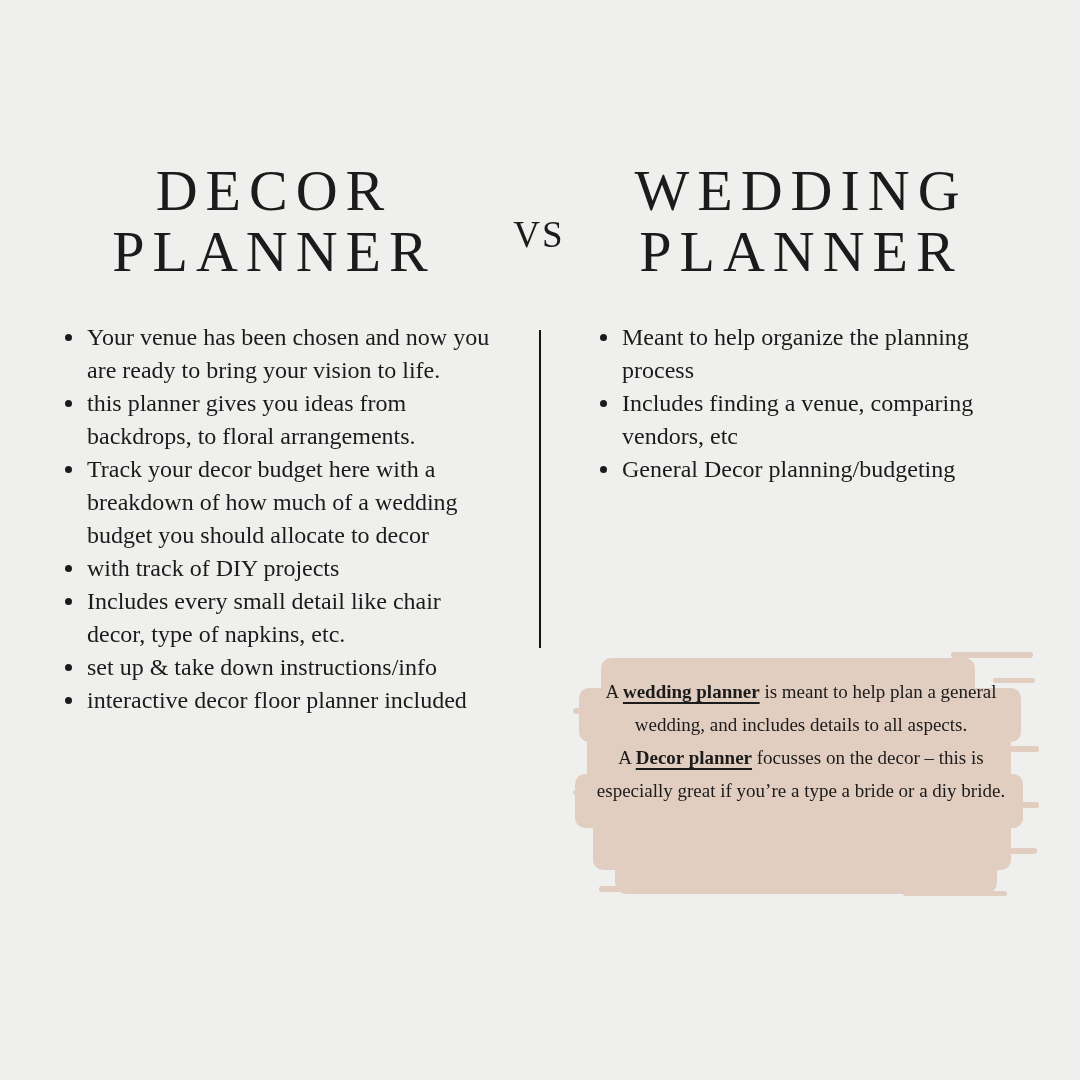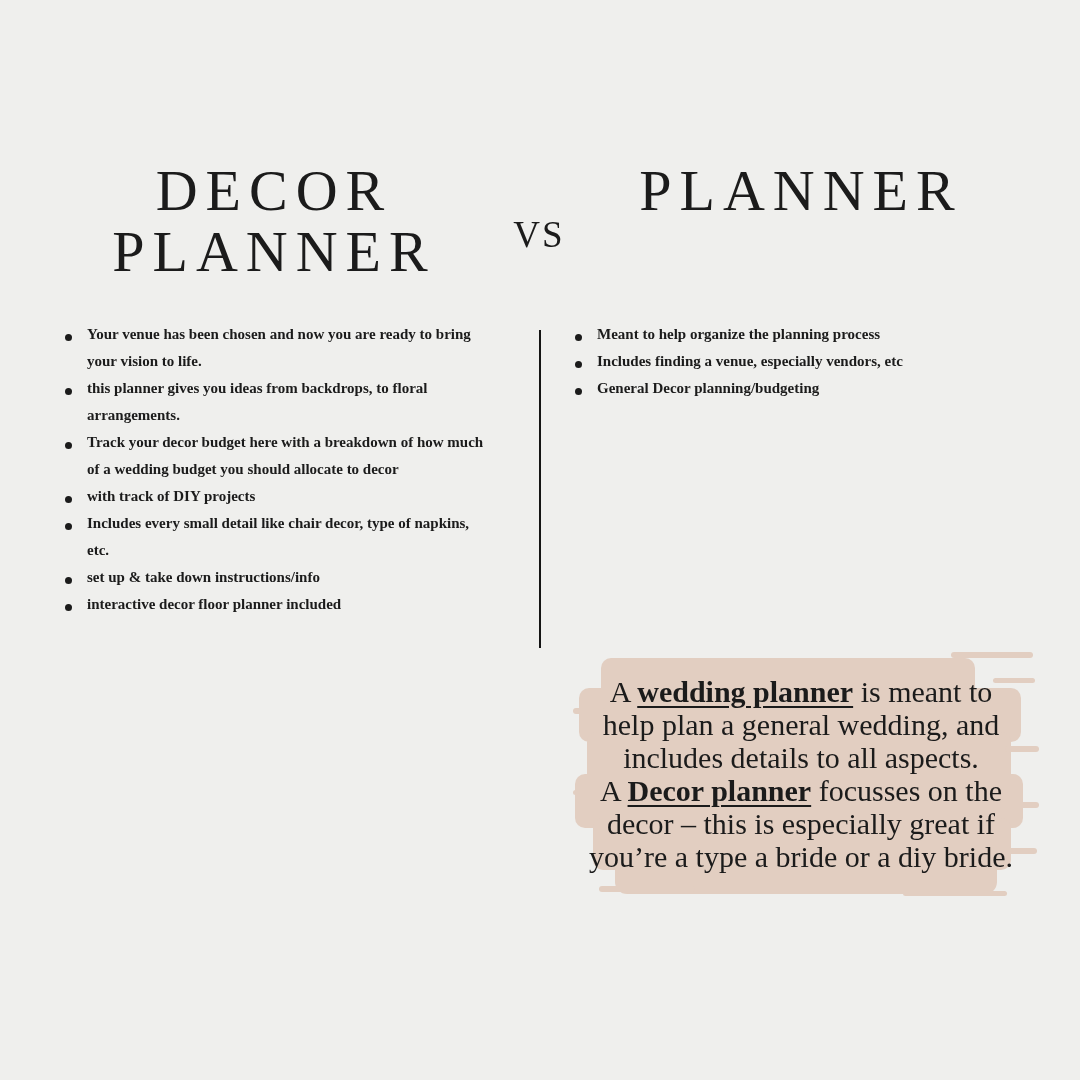--- a/index.html
+++ b/index.html
@@ -47,26 +47,25 @@
     position:absolute;
     left:539px;top:330px;
     width:2px;height:318px;
     background:var(--divider);
   }
   
   .list{
     position:absolute;
     margin:0;padding:0;
     list-style:none;
-    font-size:15px;
-    line-height:27px;
-    font-weight:bold;
+    font-size:24px;
+    line-height:33px;
   }
   .list-left{left:57px;top:321px;width:436px;}
-  .list-right{left:567px;top:321px;width:422px;}
+  .list-right{left:592px;top:321px;width:422px;}
   .list li{
     position:relative;
     padding-left:30px;
     margin:0;
   }
   .bullet{
     position:absolute;
     left:8px;top:13px;
     width:7px;height:7px;
     border-radius:50%;
@@ -79,21 +78,21 @@
     width:468px;height:252px;
   }
   .note svg{
     position:absolute;
     left:0;top:0;width:100%;height:100%;
   }
   .note-text{
     position:absolute;
     left:8px;right:20px;top:25px;
     text-align:center;
-    font-size:30px;
+    font-size:19px;
     line-height:33px;
   }
   .hl{
     font-weight:700;
     text-decoration:underline;
     text-decoration-thickness:2px;
     text-underline-offset:4px;
   }
 </style>
 </head>
@@ -102,20 +101,21 @@
 <div class="canvas">
 
   <div class="title title-left">
     <div>DECOR</div>
     <div>PLANNER</div>
   </div>
 
   <div class="vs">VS</div>
 
   <div class="title title-right">
+    <div>WEDDING</div>
     <div>PLANNER</div>
   </div>
 
   <div class="divider"></div>
 
   <ul class="list list-left">
 
   <li>
         <span class="bullet"></span>
         <span>Your venue has been chosen and now you are ready to bring your vision to life.</span>
@@ -147,21 +147,21 @@
     </ul>
 
   <ul class="list list-right">
 
   <li>
         <span class="bullet"></span>
         <span>Meant to help organize the planning process</span>
       </li>
       <li>
         <span class="bullet"></span>
-        <span>Includes finding a venue, especially vendors, etc</span>
+        <span>Includes finding a venue, comparing vendors, etc</span>
       </li>
       <li>
         <span class="bullet"></span>
         <span>General Decor planning/budgeting</span>
       </li>
     </ul>
 
   <div class="note">
     <svg viewBox="0 0 468 252" preserveAspectRatio="none" aria-hidden="true">
       <g fill="var(--brush)">

